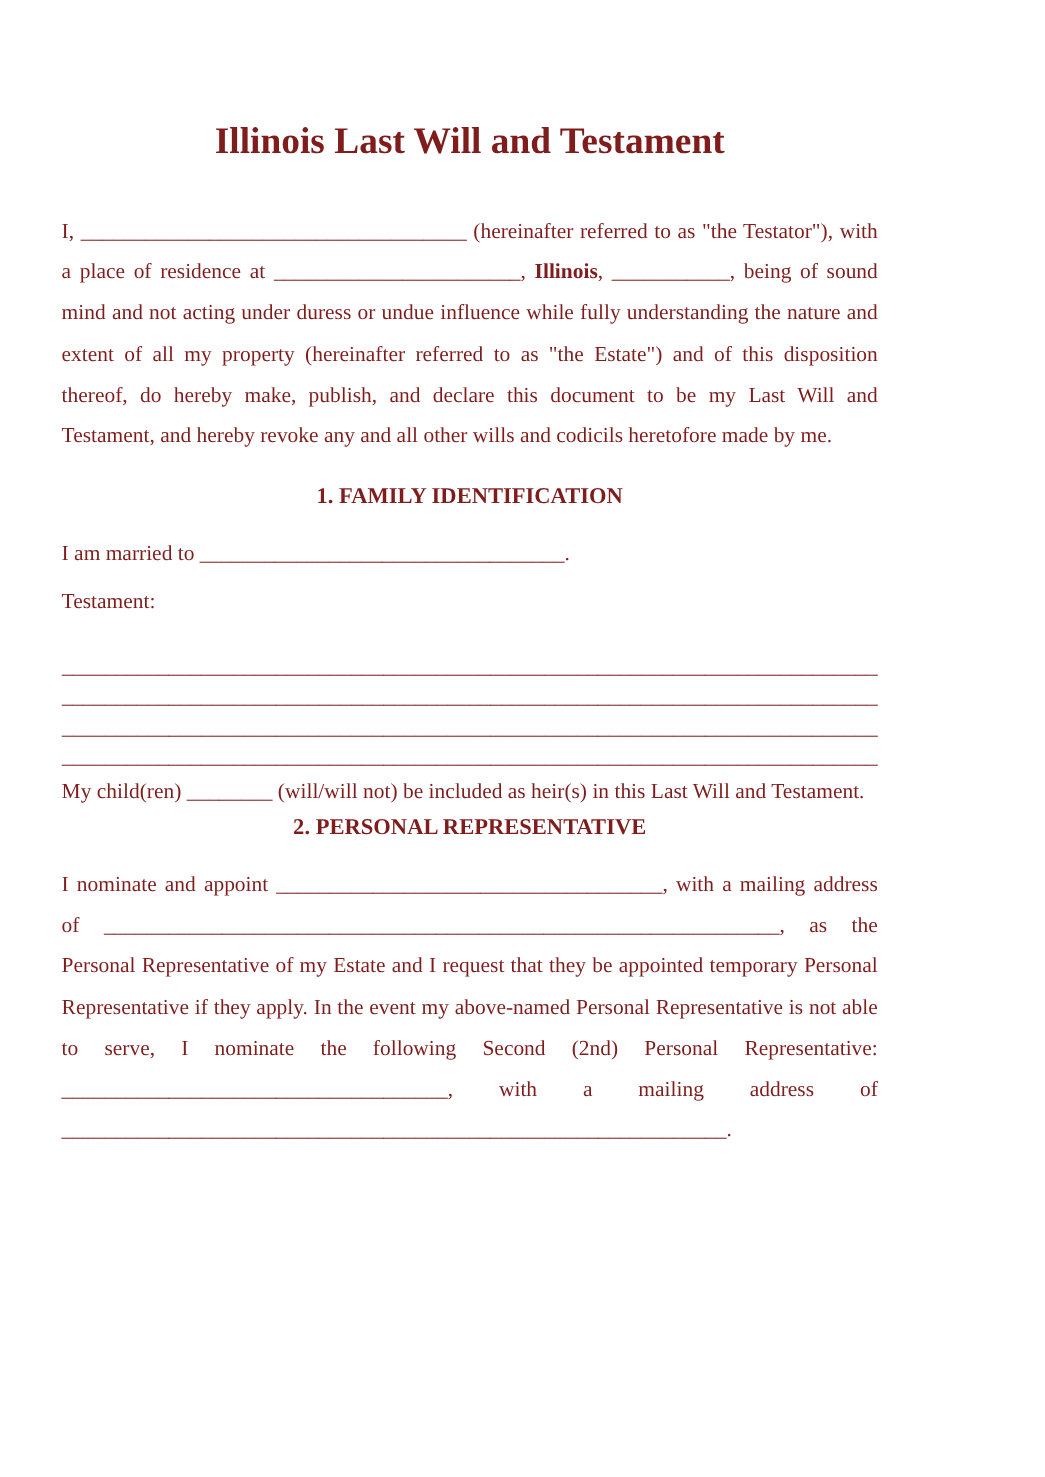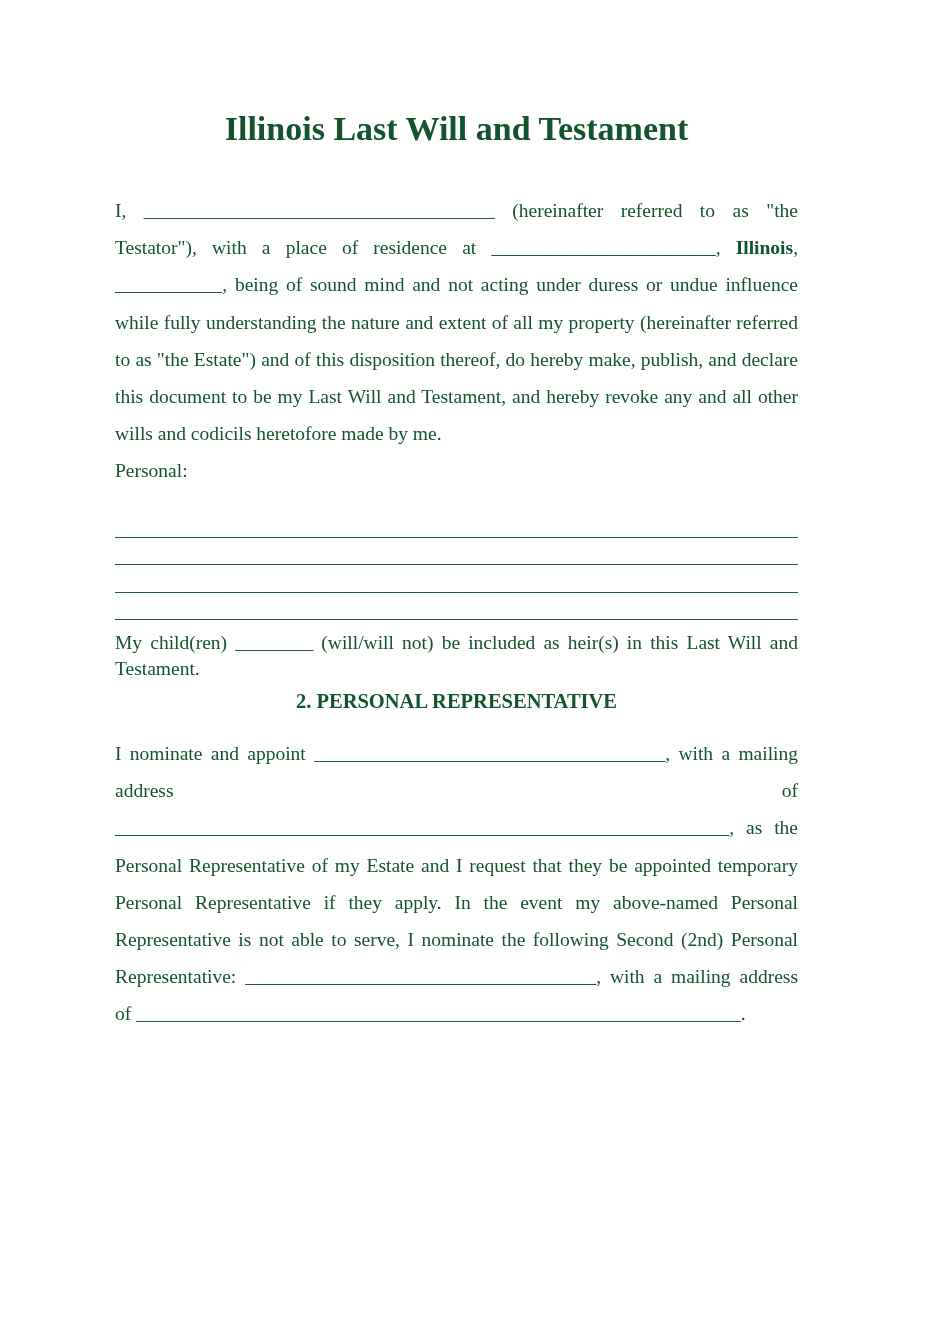--- a/index.html
+++ b/index.html
@@ -5,23 +5,23 @@
   html, body {
     margin: 0;
     padding: 0;
     background: #ffffff;
   }
   .page {
     position: relative;
     width: 910px;
     height: 1343px;
     box-sizing: border-box;
-    padding: 106px 112px 0 115px;
+    padding: 106px 112px 0 56px;
     background: #ffffff;
-    color: #14532d;
+    color: #7f1d1d;
     font-family: "Liberation Serif", "DejaVu Serif", serif;
     font-size: 19.5px;
     overflow: hidden;
   }
   h1.doc-title {
     margin: 0 0 40px 0;
     font-size: 34px;
     line-height: 46px;
     font-weight: bold;
     text-align: center;
@@ -72,24 +72,26 @@
 </style>
 </head>
 <body>
 
 <div class="page">
 
   <h1 class="doc-title">Illinois Last Will and Testament</h1>
 
   <p class="body-par"><span>I, </span><span class="blank">____________________________________</span><span> (hereinafter referred to as "the Testator"), with a place of residence at </span><span class="blank">_______________________</span><span>, </span><b class="inline-bold">Illinois</b><span>, </span><span class="blank">___________</span><span>, being of sound mind and not acting under duress or undue influence while fully understanding the nature and extent of all my property (hereinafter referred to as "the Estate") and of this disposition thereof, do hereby make, publish, and declare this document to be my Last Will and Testament, and hereby revoke any and all other wills and codicils heretofore made by me.</span></p>
 
+  <h2 class="section-heading">1. FAMILY IDENTIFICATION</h2>
+
+  <p class="single-line"><span>I am married to </span><span class="blank">__________________________________</span><span>.</span></p>
 
 
-
-  <p class="single-line">Personal:</p>
+  <p class="single-line">Testament:</p>
 
   <div class="children-lines">
     <div class="blank-line">______________________________________________________________________________</div>
     <div class="blank-line">______________________________________________________________________________</div>
     <div class="blank-line">______________________________________________________________________________</div>
     <div class="blank-line">______________________________________________________________________________</div>
   </div>
 
   <p class="heirs-par"><span>My child(ren) </span><span class="blank">________</span><span> (will/will not) be included as heir(s) in this Last Will and Testament.</span></p>
 

